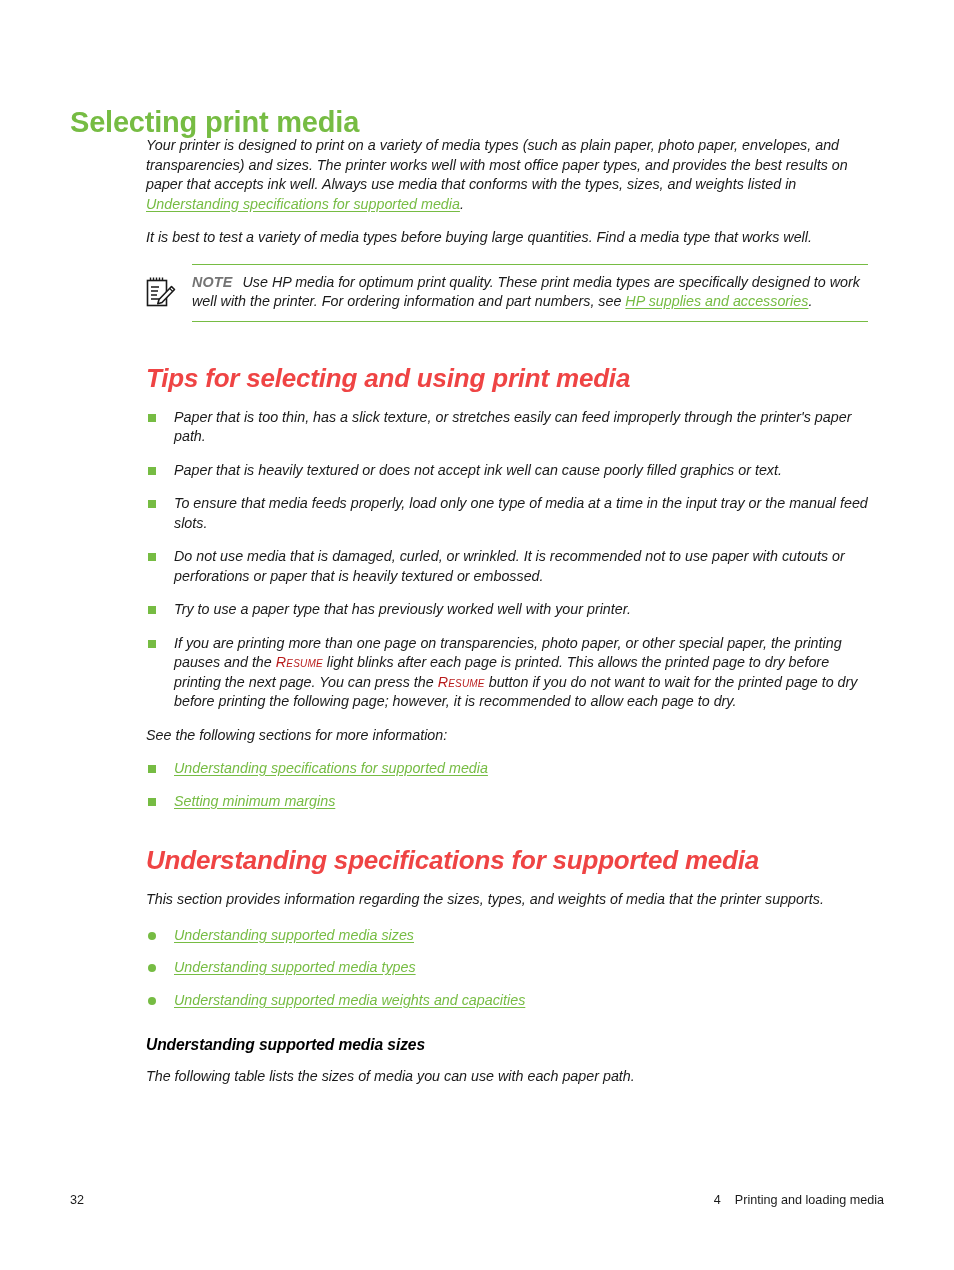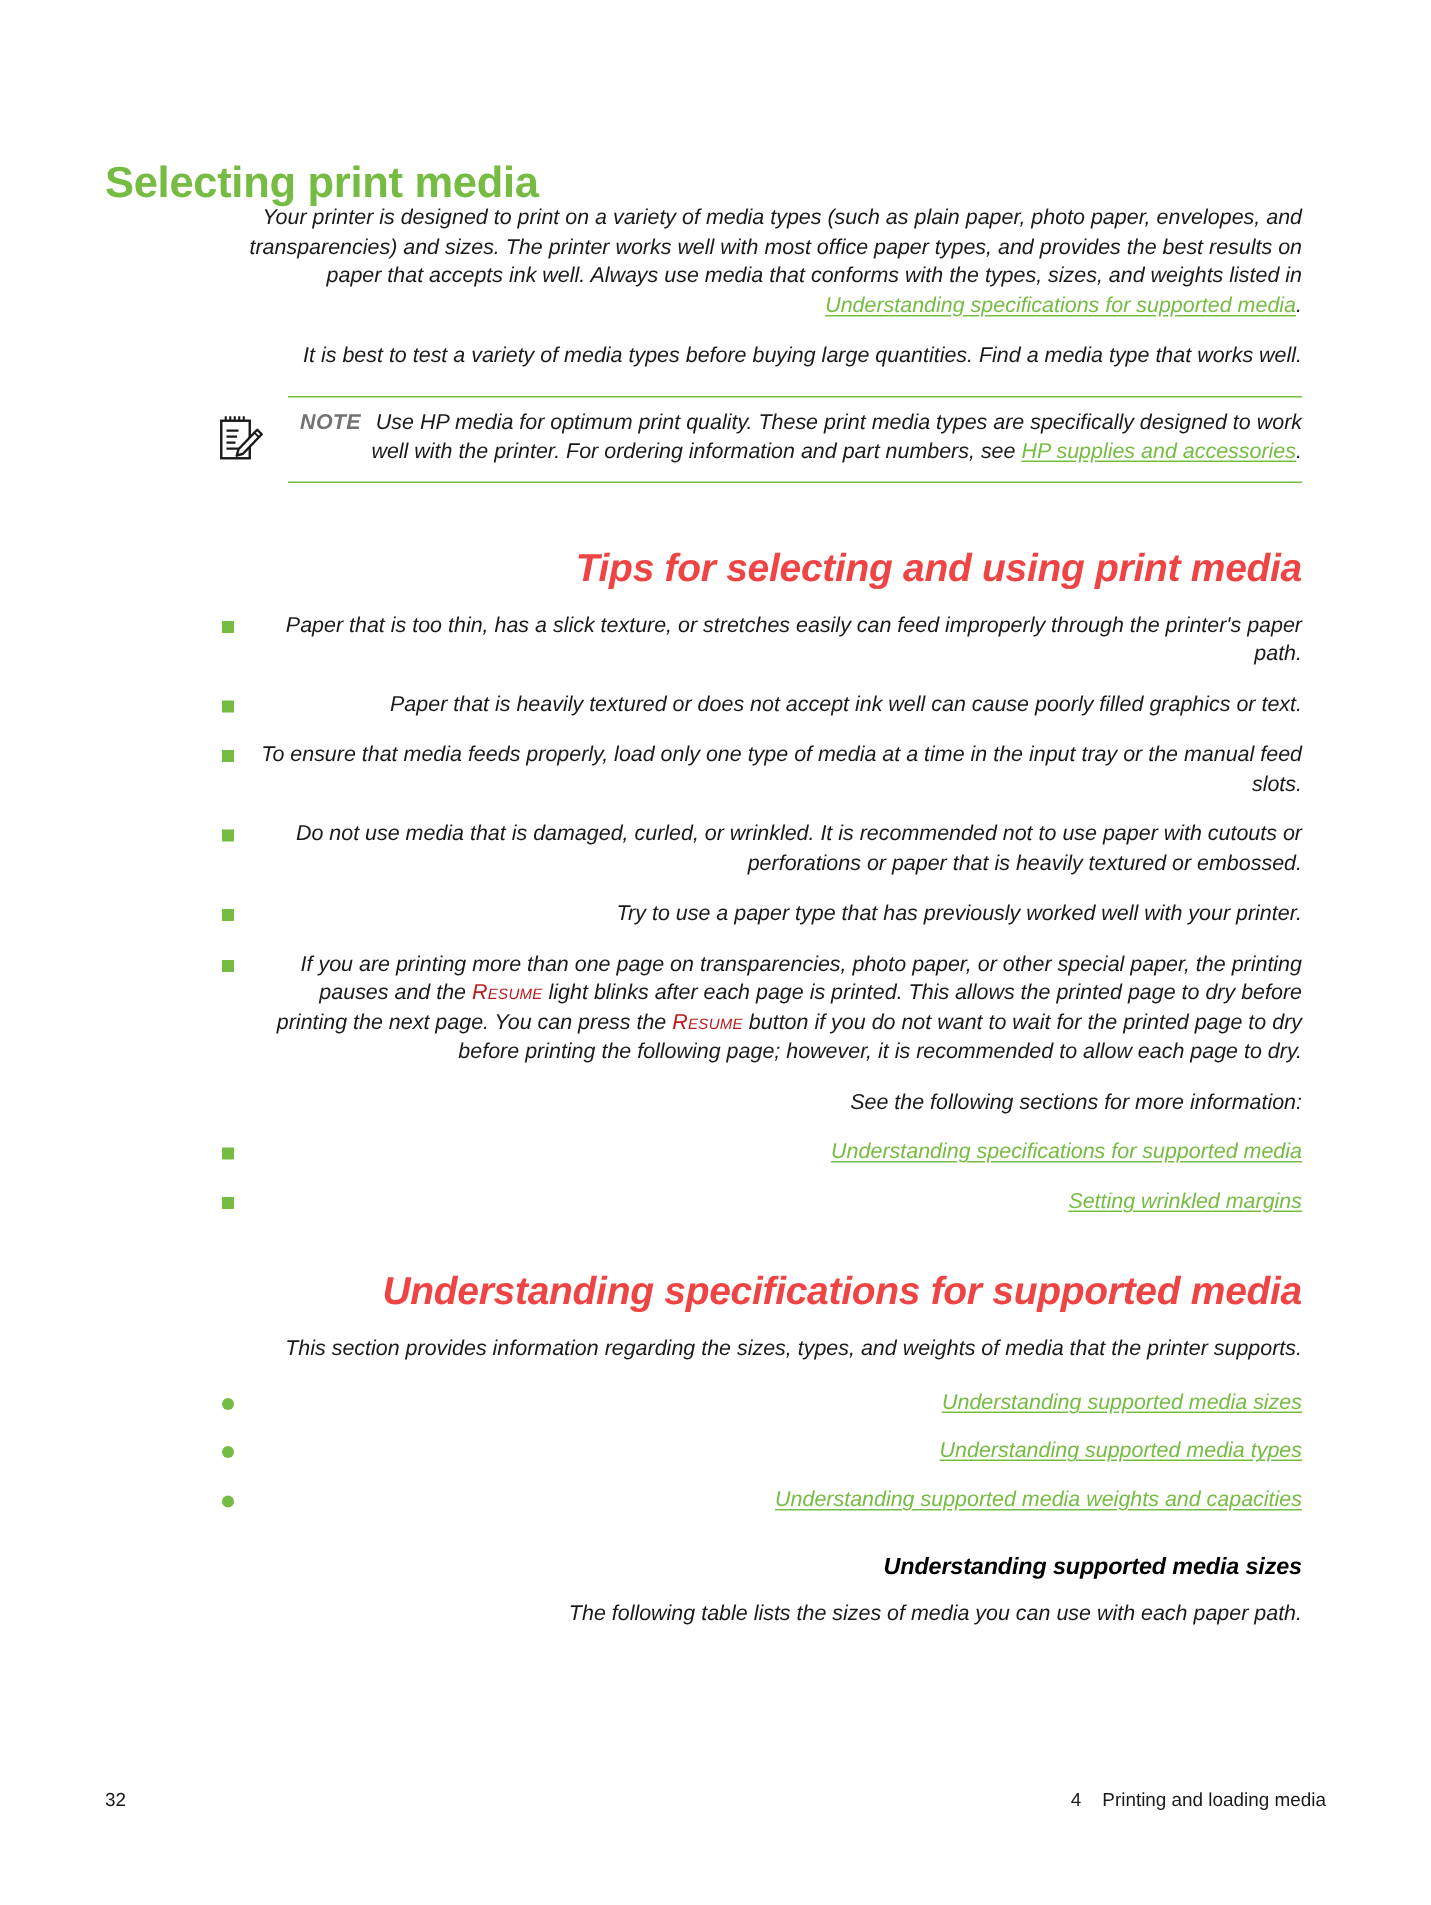--- a/index.html
+++ b/index.html
@@ -15,21 +15,20 @@
     color: #000000;
     -webkit-font-smoothing: antialiased;
   }
 
   .page {
     position: absolute;
     inset: 0;
     width: 954px;
     height: 1270px;
     overflow: hidden;
-    text-align: right;
   }
 
   
   .page-title {
     position: absolute;
     left: 70px;
     top: 88px;
     font-size: 29px;
     font-weight: bold;
     color: #76bc43;
@@ -211,21 +210,21 @@
       <li><span>To ensure that media feeds properly, load only one type of media at a time in the input tray or the manual feed slots.</span></li>
       <li><span>Do not use media that is damaged, curled, or wrinkled. It is recommended not to use paper with cutouts or perforations or paper that is heavily textured or embossed.</span></li>
       <li><span>Try to use a paper type that has previously worked well with your printer.</span></li>
       <li><span>If you are printing more than one page on transparencies, photo paper, or other special paper, the printing pauses and the </span><span class="smallcaps">Resume</span><span> light blinks after each page is printed. This allows the printed page to dry before printing the next page. You can press the </span><span class="smallcaps">Resume</span><span> button if you do not want to wait for the printed page to dry before printing the following page; however, it is recommended to allow each page to dry.</span></li>
     </ul>
 
     <p class="body-text" style="margin-top:14px;">See the following sections for more information:</p>
 
     <ul class="bullets square link-list">
       <li><a class="doclink" href="#">Understanding specifications for supported media</a></li>
-      <li><a class="doclink" href="#">Setting wrinkled margins</a></li>
+      <li><a class="doclink" href="#">Setting minimum margins</a></li>
     </ul>
 
     <h2 class="heading-2" style="margin-top:34px;">Understanding specifications for supported media</h2>
 
     <p class="body-text">This section provides information regarding the sizes, types, and weights of media that the printer supports.</p>
 
     <ul class="bullets round link-list" style="margin-top:16px;">
       <li><a class="doclink" href="#">Understanding supported media sizes</a></li>
       <li><a class="doclink" href="#">Understanding supported media types</a></li>
       <li><a class="doclink" href="#">Understanding supported media weights and capacities</a></li>

